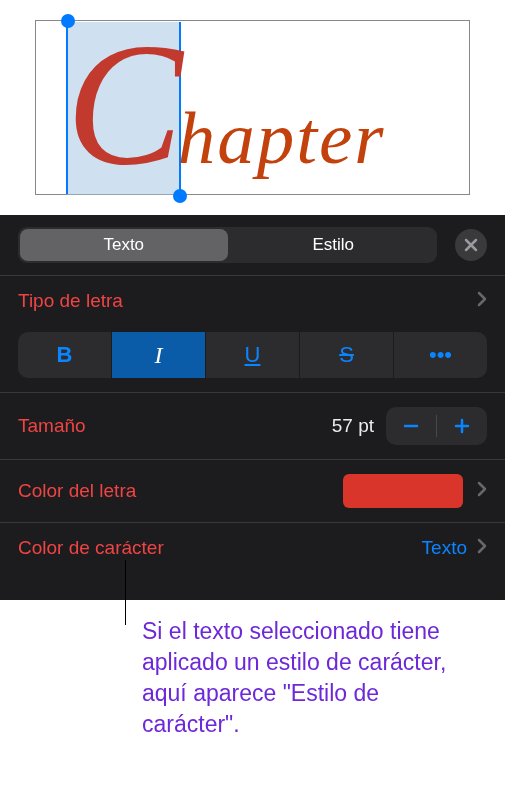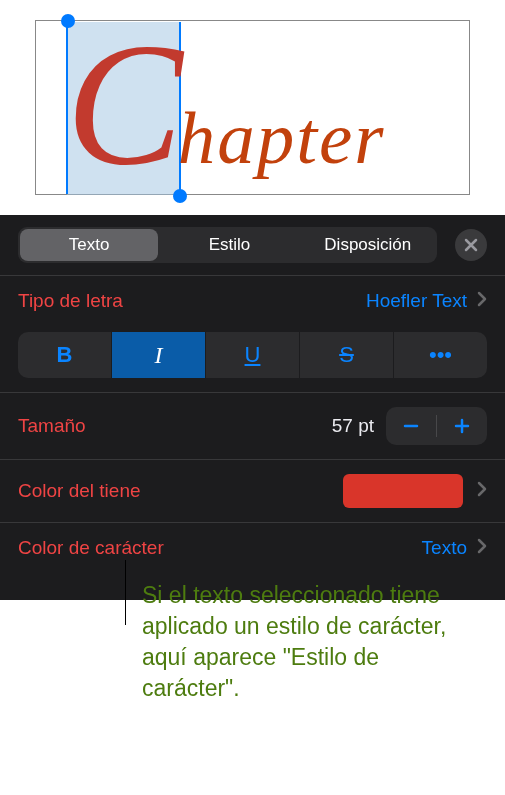--- a/index.html
+++ b/index.html
@@ -224,25 +224,25 @@
       background: #d9352a;
       border-radius: 6px;
     }
     .color-row-right {
       display: flex;
       align-items: center;
       gap: 14px;
     }
     .annotation {
       position: absolute;
-      top: 580px;
+      top: 616px;
       left: 142px;
       width: 340px;
       font-size: 23px;
-      color: #4d7c0f;
+      color: #6d28d9;
       line-height: 1.35;
     }
     .callout-line {
       position: absolute;
       left: 125px;
       top: 560px;
       width: 1px;
       height: 65px;
       background: #000;
     }
@@ -262,34 +262,32 @@
       <span class="rest-text">hapter</span>
     </div>
   </div>
 </div>
 
 <div class="panel">
   <div class="tab-bar">
     <div class="segmented">
       <div class="seg-item active">Texto</div>
       <div class="seg-item">Estilo</div>
-      <div class="seg-item">Disposición</div>
     </div>
     <div class="close-btn">
       <svg viewBox="0 0 14 14">
           <path d="M2 2 L12 12 M12 2 L2 12" stroke="#9a9aa0" stroke-width="2.5" stroke-linecap="round"></path>
         </svg>
     </div>
   </div>
   <div class="divider"></div>
 
   <div class="row">
     <span class="row-label">Tipo de letra</span>
     <span class="row-value-link">
-      <span>Hoefler Text</span>
       <span class="chevron">
         <svg width="10" height="16" viewBox="0 0 10 16">
             <path d="M2 2 L8 8 L2 14" stroke="#68686a" stroke-width="2.5" fill="none" stroke-linecap="round" stroke-linejoin="round"></path>
           </svg>
       </span>
     </span>
   </div>
 
   <div class="style-buttons">
     <div class="style-btn bold">B</div>
@@ -315,21 +313,21 @@
           <svg width="18" height="18" viewBox="0 0 18 18">
               <path d="M3 9 L15 9 M9 3 L9 15" stroke="#0a84ff" stroke-width="2.5" stroke-linecap="round"></path>
             </svg>
         </div>
       </div>
     </div>
   </div>
   <div class="divider"></div>
 
   <div class="row">
-    <span class="row-label">Color del tiene</span>
+    <span class="row-label">Color del letra</span>
     <div class="color-row-right">
       <div class="color-swatch" style="background: rgb(217, 53, 42);"></div>
       <span class="chevron">
         <svg width="10" height="16" viewBox="0 0 10 16">
             <path d="M2 2 L8 8 L2 14" stroke="#68686a" stroke-width="2.5" fill="none" stroke-linecap="round" stroke-linejoin="round"></path>
           </svg>
       </span>
     </div>
   </div>
   <div class="divider"></div>

